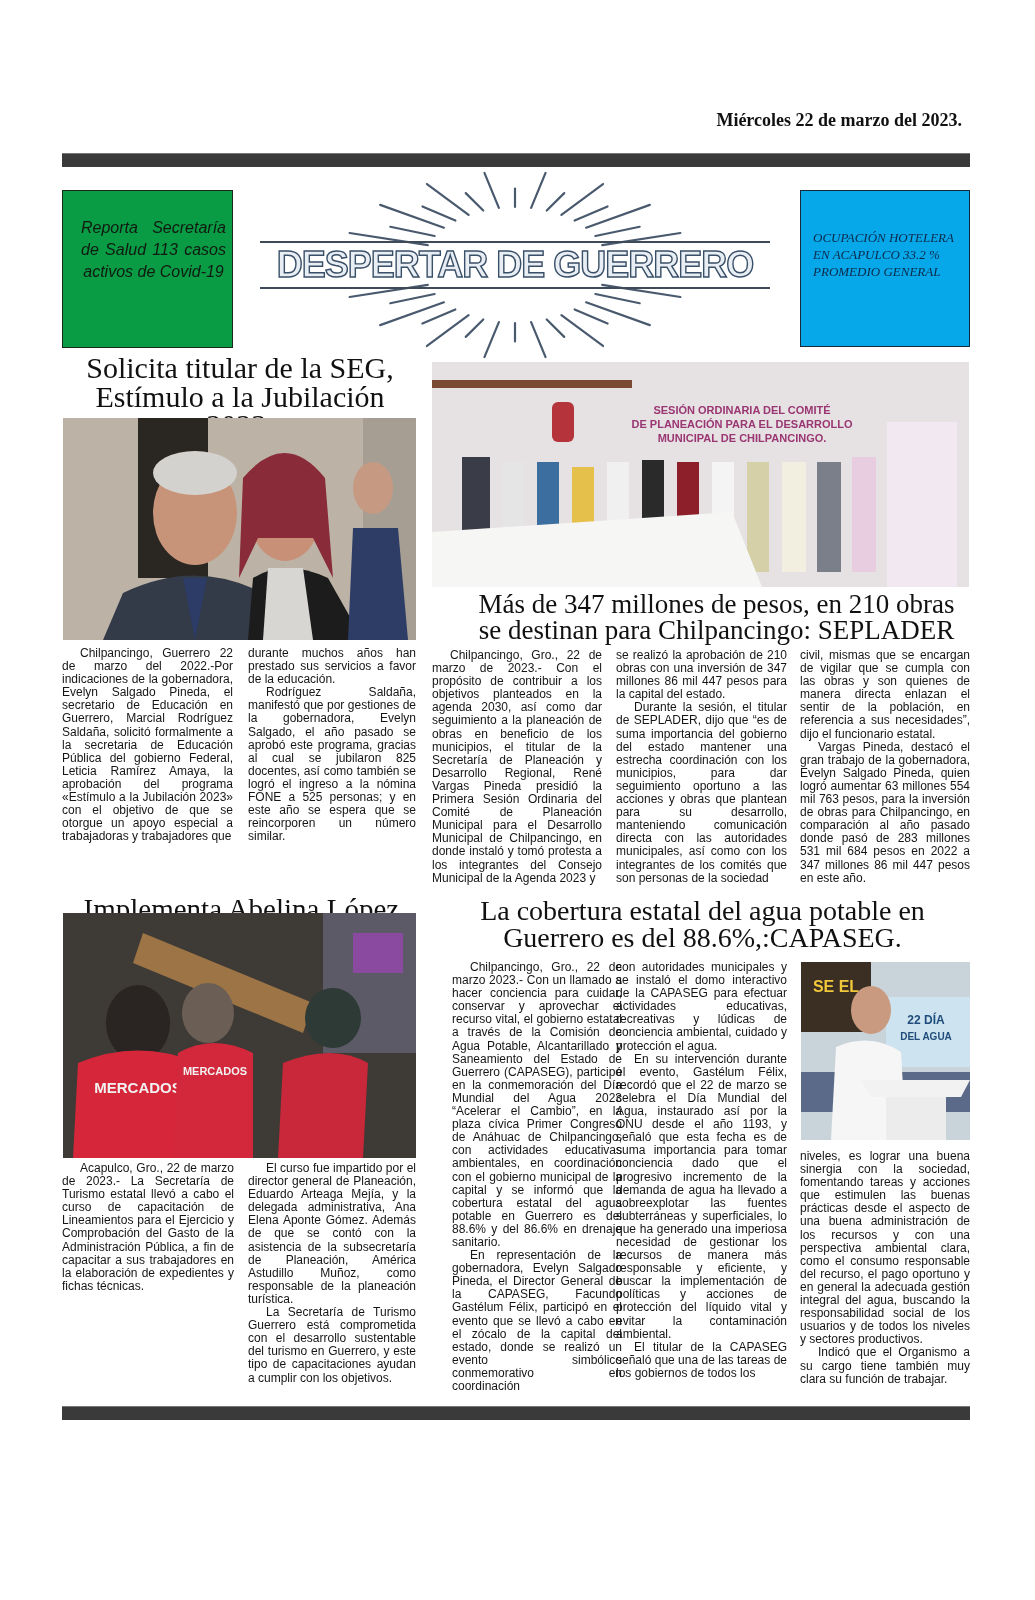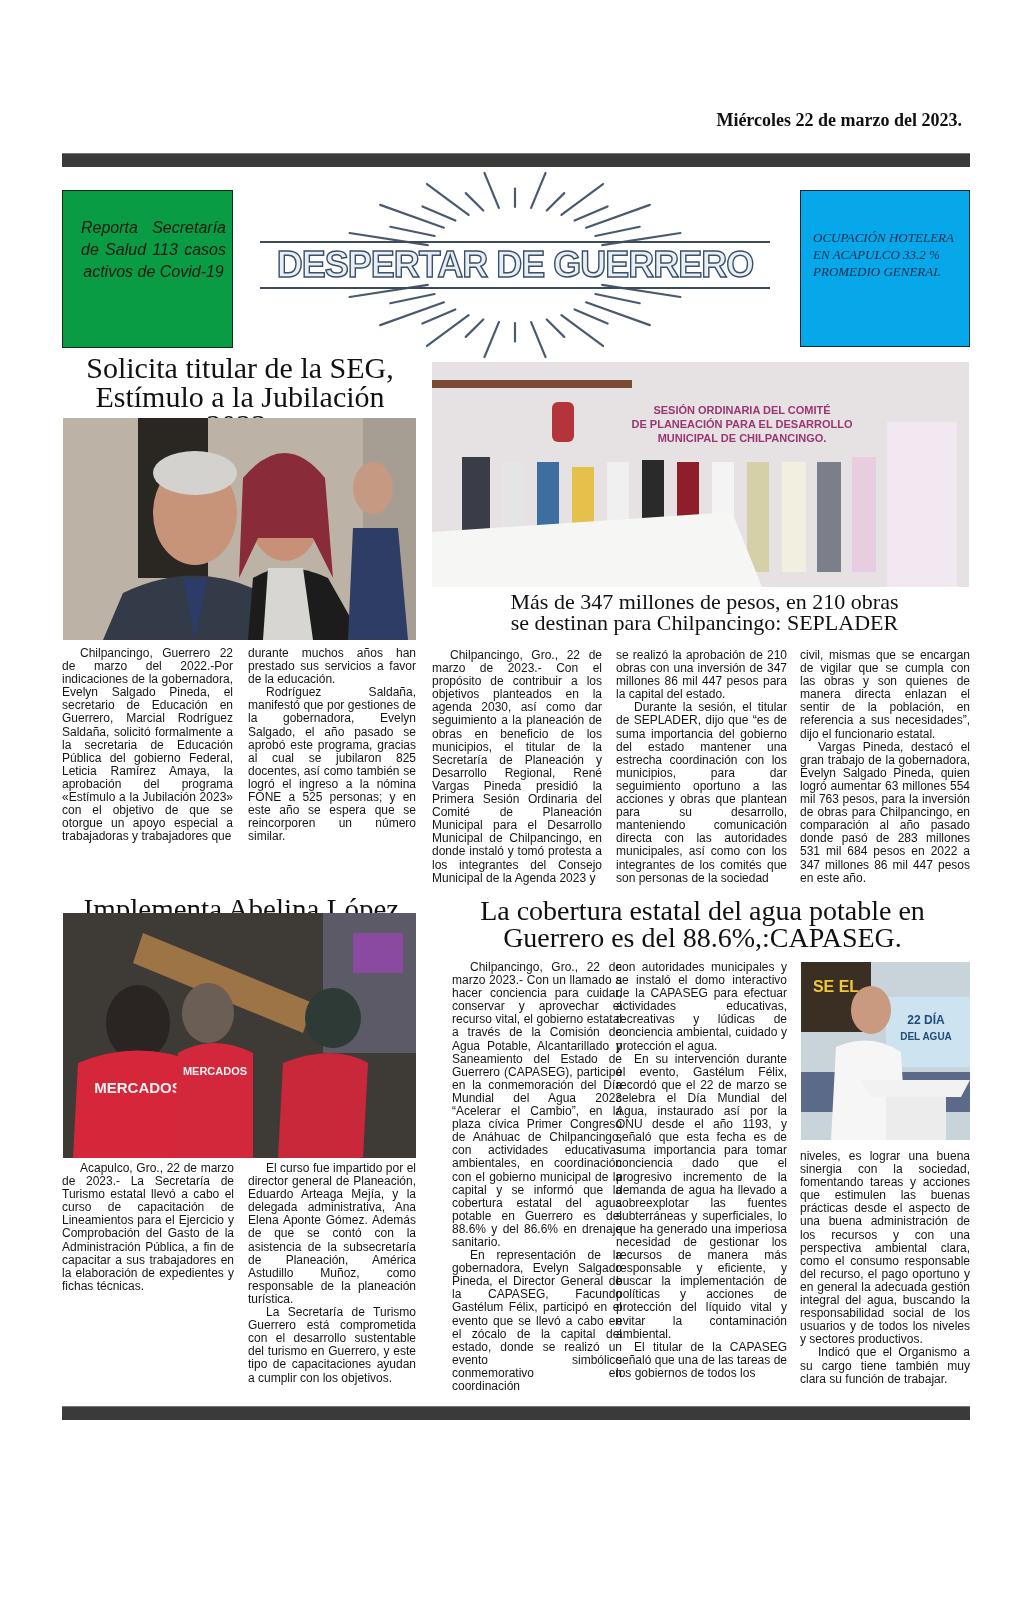--- a/index.html
+++ b/index.html
@@ -36,21 +36,21 @@
     font-family: "Liberation Sans", sans-serif; font-weight: bold; font-size: 36px;
     letter-spacing: -1px; line-height: 44px; text-align: center;
     color: #e8eef4; -webkit-text-stroke: 1.4px #3a5068;
     transform: scaleY(1.05);
   }
 
   .headline {
     font-family: "Liberation Serif", serif; color: #111; text-align: center; line-height: 0.95;
   }
   .h1 { left: 60px; top: 354px; width: 360px; font-size: 30px; }
-  .h2 { left: 432px; top: 592px; width: 545px; font-size: 22px; }
+  .h2 { left: 444px; top: 592px; width: 545px; font-size: 27px; }
   .h3 { left: 60px; top: 896px; width: 370px; font-size: 29px; }
   .h4 { left: 430px; top: 898px; width: 545px; font-size: 28px; }
 
   .photo { overflow: hidden; border: 0; }
   .p1 { left: 63px; top: 418px; width: 353px; height: 222px; background: linear-gradient(180deg,#c7bfb3 0%,#9d958a 60%,#5a5450 100%); }
   .p2 { left: 432px; top: 362px; width: 537px; height: 225px; background: linear-gradient(180deg,#eae6e8 0%,#d8d2d6 45%,#bdb7bc 100%); }
   .p3 { left: 63px; top: 913px; width: 353px; height: 245px; background: linear-gradient(180deg,#4f4a44 0%,#3a3632 100%); }
   .p4 { left: 801px; top: 962px; width: 169px; height: 178px; background: linear-gradient(180deg,#d2d8dc 0%,#9fb0bc 100%); }
 
   .col {

